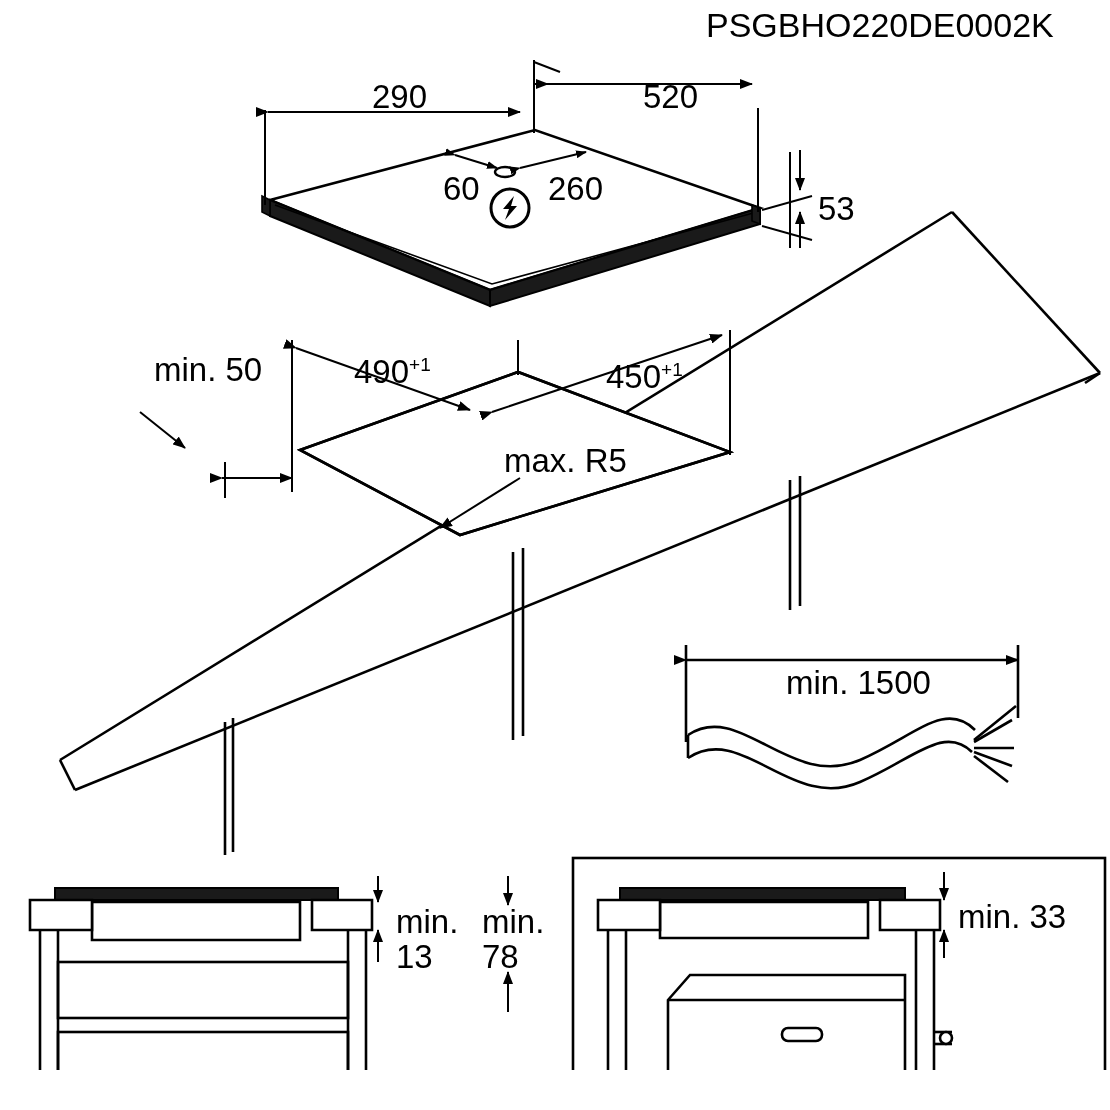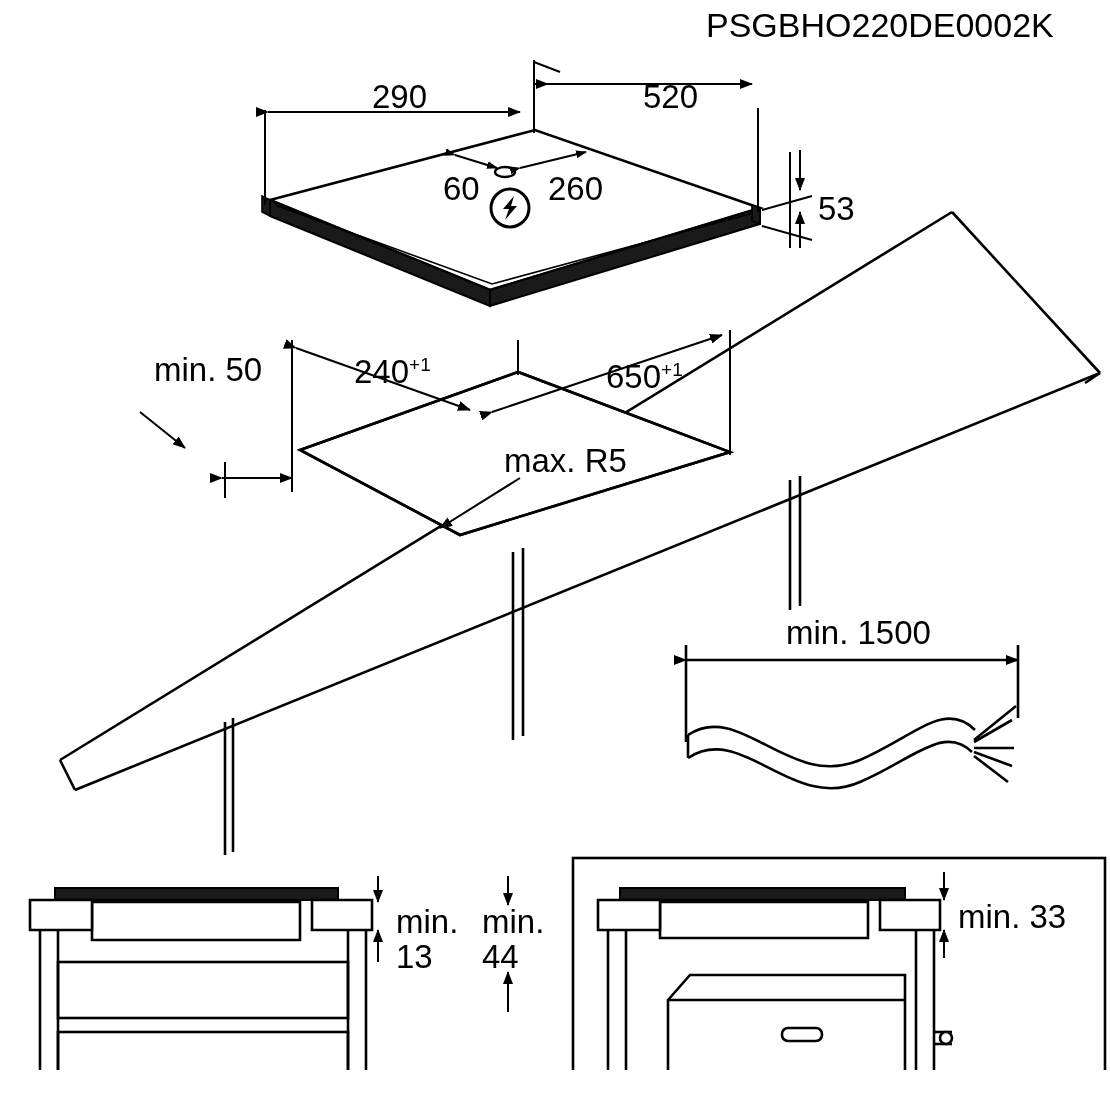--- a/index.html
+++ b/index.html
@@ -219,34 +219,34 @@
 
   <div class="lbl big" style="left:635px; top:80px;margin-left:8px;">520</div>
 
   <div class="lbl big" style="left:437px; top:172px;margin-left:6px;">60</div>
 
   <div class="lbl big" style="left:548px; top:172px;">260</div>
 
   <div class="lbl big" style="left:818px; top:192px;">53</div>
 
   <div class="lbl big" style="left:354px; top:355px;">
-    <span>240</span><span class="sup">+1</span>
+    <span>490</span><span class="sup">+1</span>
   </div>
 
   <div class="lbl big" style="left:606px; top:360px;">
-    <span>650</span><span class="sup">+1</span>
+    <span>450</span><span class="sup">+1</span>
   </div>
 
   <div class="lbl big" style="left:106px; top:353px;margin-left:48px;">min. 50</div>
 
   <div class="lbl big" style="left:504px; top:444px;">max. R5</div>
 
-  <div class="lbl big" style="left:786px; top:616px;text-align:right;">min. 1500</div>
+  <div class="lbl big" style="left:786px; top:666px;text-align:right;">min. 1500</div>
 
   <div class="lbl big" style="left:396px; top:905px;">min.</div>
   <div class="lbl big" style="left:396px; top:940px;">13</div>
 
   <div class="lbl big" style="left:482px; top:905px;">min.</div>
-  <div class="lbl big" style="left:482px; top:940px;">44</div>
+  <div class="lbl big" style="left:482px; top:940px;">78</div>
 
   <div class="lbl big" style="left:958px; top:900px;">min. 33</div>
 
 </div>
 
 </body></html>

